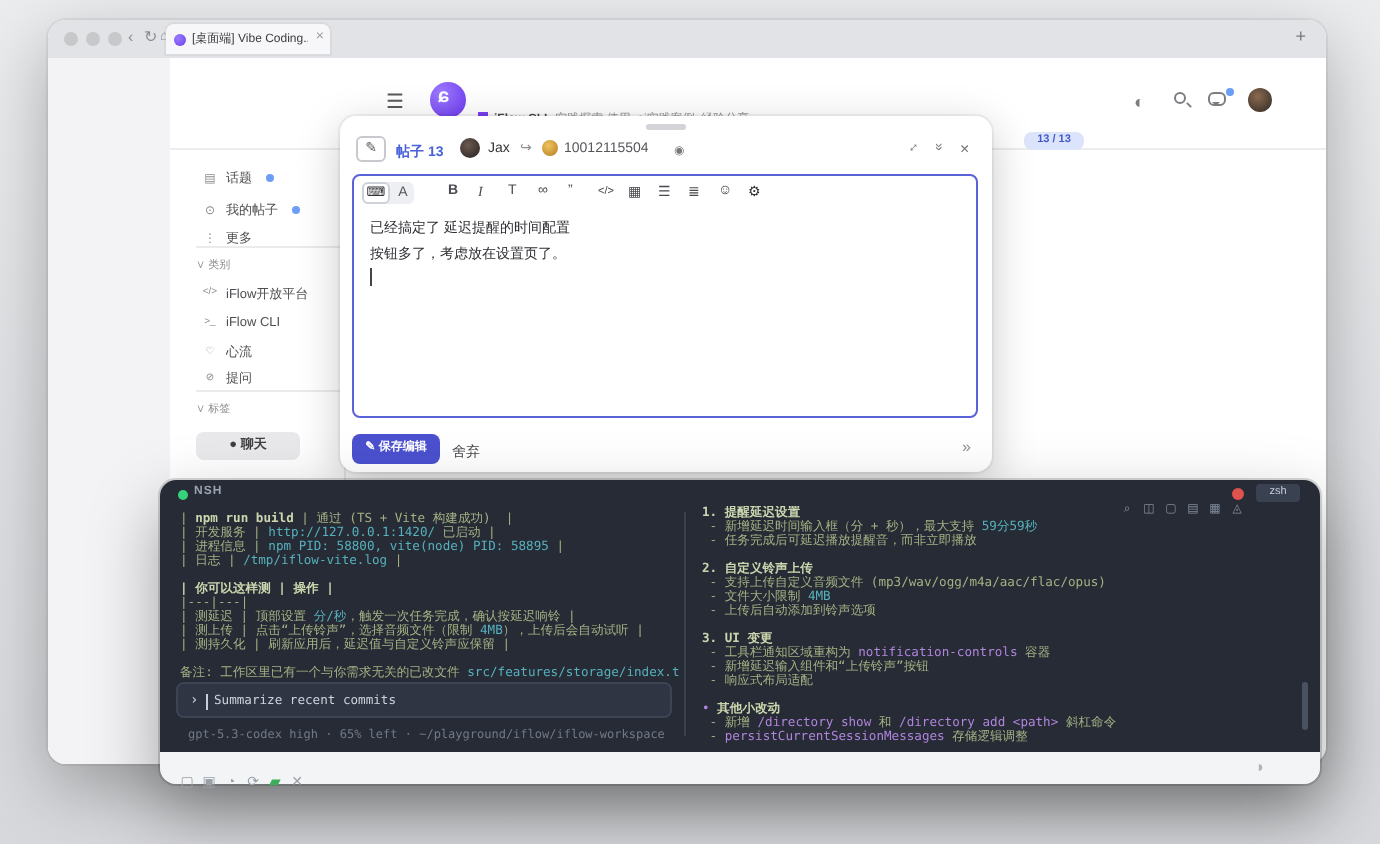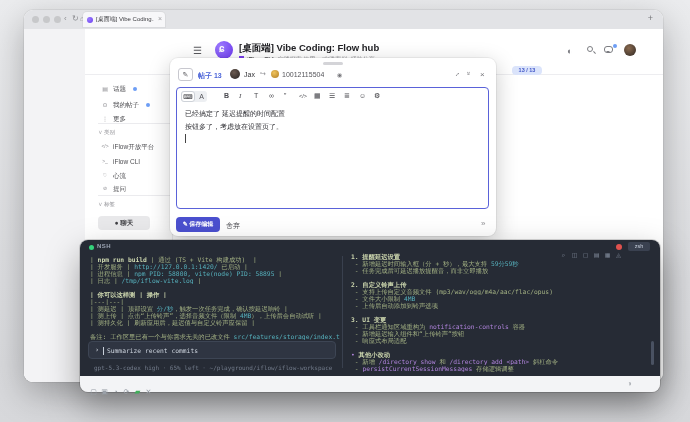--- a/index.html
+++ b/index.html
@@ -143,21 +143,20 @@
     </div>
 
     <div class="page">
       <div class="gutter"></div>
       <div class="hdr-divider"></div>
 
       <div class="hamburger">☰</div>
       <div class="logo">
           <span>ɕ</span>
         </div>
-      <div class="site-title nowrap">[桌面端] Vibe Coding: Flow hub</div>
       <div class="subline nowrap">
         <span class="catsq"></span><span class="catname">iFlow CLI</span><span>实践探索 使用, ai实践案例, 经验分享</span>
       </div>
       <div class="hico" style="left:543px">◐</div>
       <div class="searchico"></div>
       <div class="bubble"></div>
       <div class="chatdot"></div>
       <div class="avatar-top"></div>
 
       <div id="sb-top">

